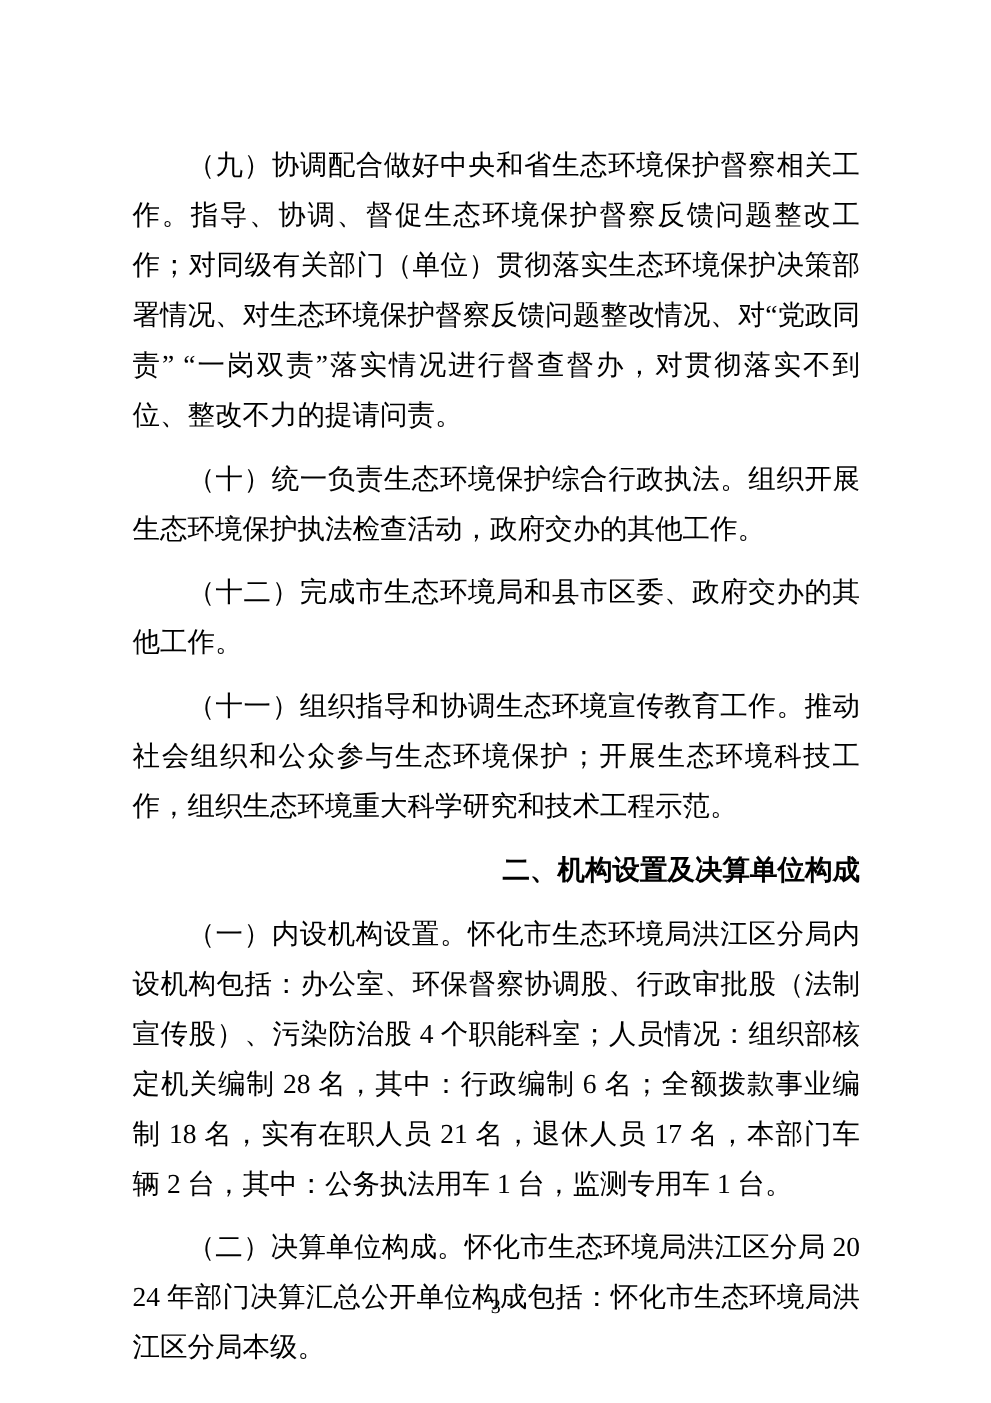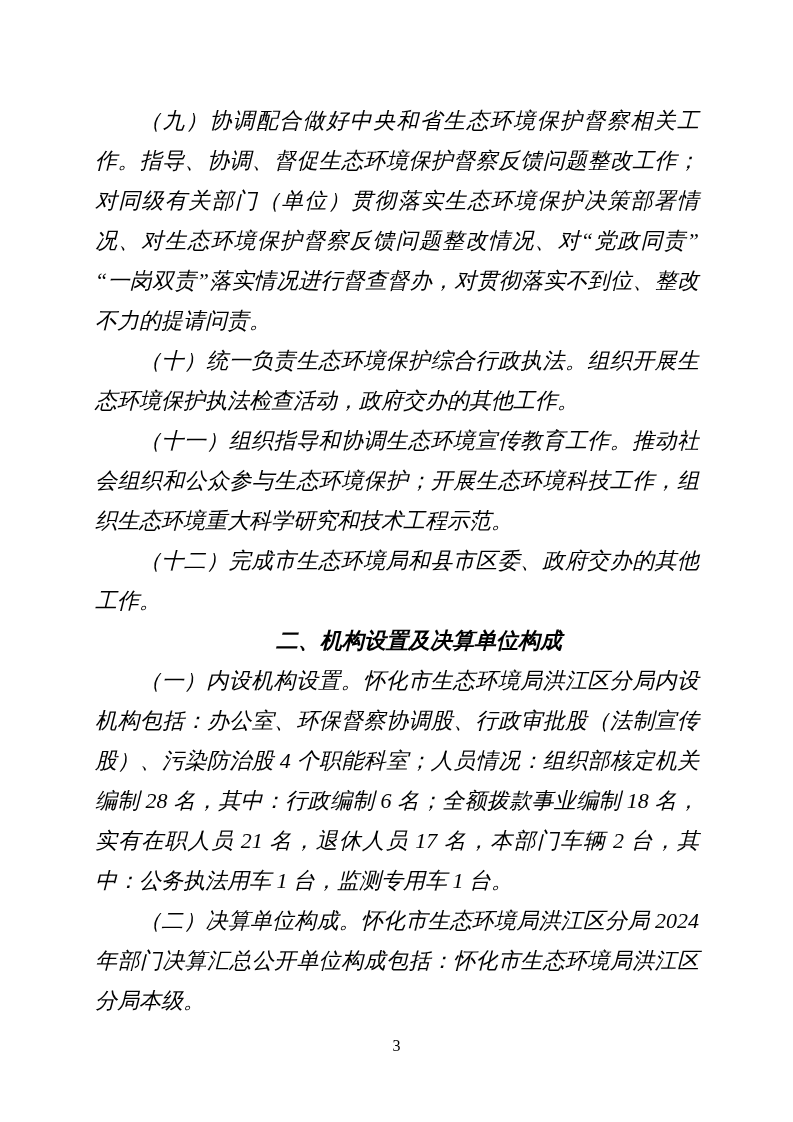--- a/index.html
+++ b/index.html
@@ -14,54 +14,53 @@
     background: #ffffff;
     overflow: hidden;
   }
   .content {
     position: absolute;
     top: 101px;
     left: 95px;
     width: 604px;
   }
   .para {
-    margin: 0;
+    margin: 11px;
     font-family: "Liberation Serif", "DejaVu Serif", serif;
     font-size: 22px;
     line-height: 40px;
     color: #000000;
     text-align: justify;
     text-indent: 2em;
     word-break: break-all;
-    font-style: italic;
   }
   .heading {
     font-family: "Liberation Sans", "DejaVu Sans", sans-serif;
     font-weight: bold;
-    text-align: center;
+    text-align: right;
   }
   .page-number {
     position: absolute;
     top: 1036px;
     left: 0;
     width: 793px;
     text-align: center;
     font-family: "Liberation Serif", "DejaVu Serif", serif;
     font-size: 16px;
     line-height: 20px;
     color: #000000;
   }
 </style>
 </head>
 <body>
 
 <div class="page">
   <div class="content">
     <p class="para">（九）协调配合做好中央和省生态环境保护督察相关工作。指导、协调、督促生态环境保护督察反馈问题整改工作；对同级有关部门（单位）贯彻落实生态环境保护决策部署情况、对生态环境保护督察反馈问题整改情况、对“党政同责” “一岗双责”落实情况进行督查督办，对贯彻落实不到位、整改不力的提请问责。</p>
     <p class="para">（十）统一负责生态环境保护综合行政执法。组织开展生态环境保护执法检查活动，政府交办的其他工作。</p>
+    <p class="para">（十二）完成市生态环境局和县市区委、政府交办的其他工作。</p>
     <p class="para">（十一）组织指导和协调生态环境宣传教育工作。推动社会组织和公众参与生态环境保护；开展生态环境科技工作，组织生态环境重大科学研究和技术工程示范。</p>
-    <p class="para">（十二）完成市生态环境局和县市区委、政府交办的其他工作。</p>
     <p class="para heading">二、机构设置及决算单位构成</p>
     <p class="para">（一）内设机构设置。怀化市生态环境局洪江区分局内设机构包括：办公室、环保督察协调股、行政审批股（法制宣传股）、污染防治股 4 个职能科室；人员情况：组织部核定机关编制 28 名，其中：行政编制 6 名；全额拨款事业编制 18 名，实有在职人员 21 名，退休人员 17 名，本部门车辆 2 台，其中：公务执法用车 1 台，监测专用车 1 台。</p>
     <p class="para">（二）决算单位构成。怀化市生态环境局洪江区分局 2024 年部门决算汇总公开单位构成包括：怀化市生态环境局洪江区分局本级。</p>
   </div>
   <div class="page-number">3</div>
 </div>
 
 </body></html>

